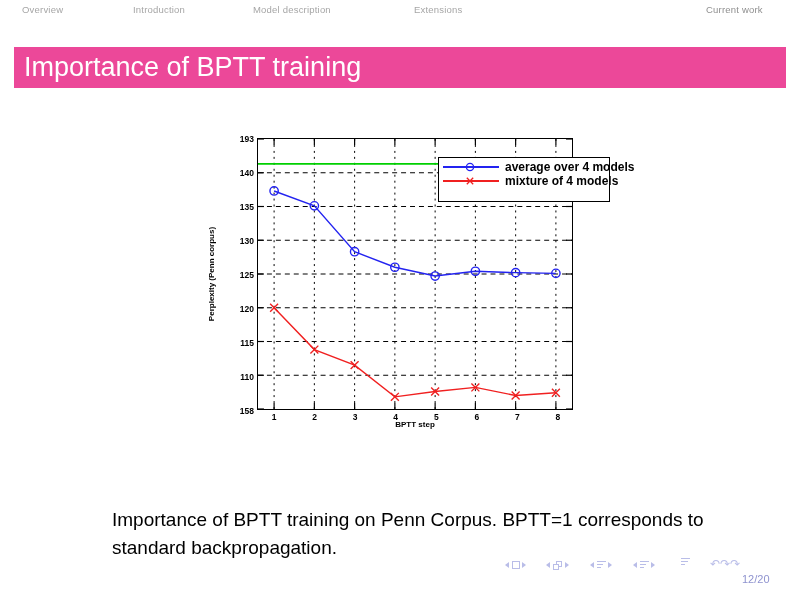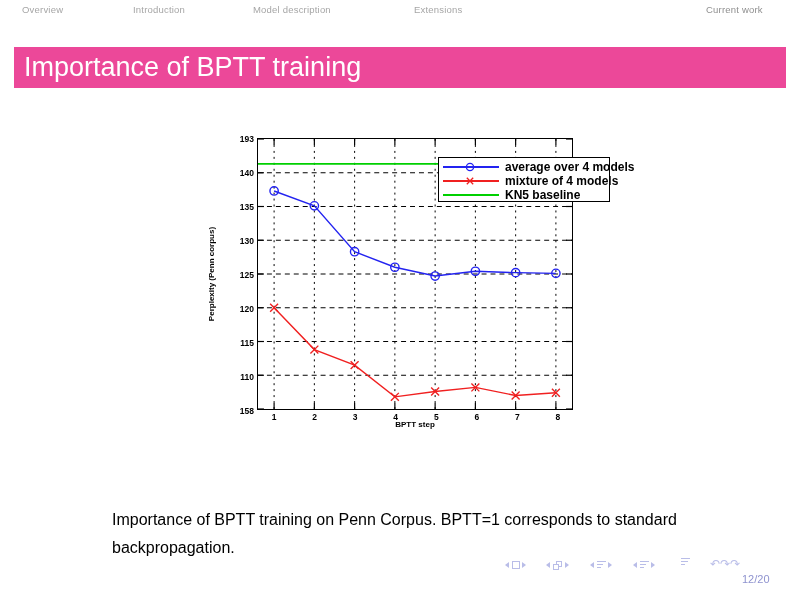--- a/index.html
+++ b/index.html
@@ -158,21 +158,21 @@
     white-space: nowrap;
     color: #000;
   }
 
   
   #caption {
     position: absolute;
     left: 112px;
     top: 506px;
     width: 600px;
-    font-size: 16px;
+    font-size: 19px;
     line-height: 28px;
     color: #000;
   }
 
   
   #footernav {
     position: absolute;
     left: 505px;
     top: 558px;
     width: 250px;
@@ -344,24 +344,20 @@
         </svg>
         <div class="legtext">average over 4 models</div>
       </div>
       <div class="legrow" style="top:15px">
         <div class="legsample" style="background:#f02020"></div>
         <svg class="legmark" viewBox="0 0 10 10">
           <path d="M1.8 1.8 L8.2 8.2 M8.2 1.8 L1.8 8.2" stroke="#f02020" stroke-width="1.3" fill="none"></path>
         </svg>
         <div class="legtext">mixture of 4 models</div>
       </div>
-      <div class="legrow" style="top:29px">
-        <div class="legsample" style="background:#00d000"></div>
-        <div class="legtext">KN5 baseline</div>
-      </div>
     </div>
   <div class="ytick" style="top: 272px;">158</div>
       <div class="ytick" style="top: 238px;">110</div>
       <div class="ytick" style="top: 204px;">115</div>
       <div class="ytick" style="top: 170px;">120</div>
       <div class="ytick" style="top: 136px; margin-left: 21px;">125</div>
       <div class="ytick" style="top: 102px;">130</div>
       <div class="ytick" style="top: 68px;">135</div>
       <div class="ytick" style="top: 34px;">140</div>
       <div class="ytick" style="top: 0px;">193</div>

